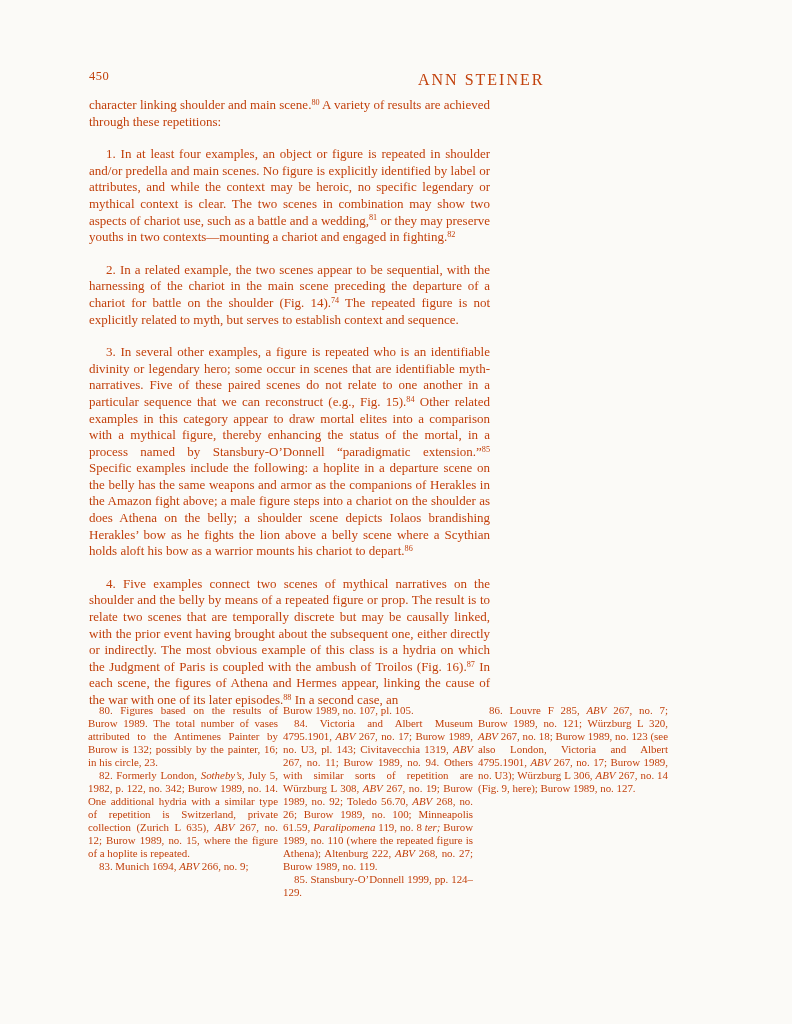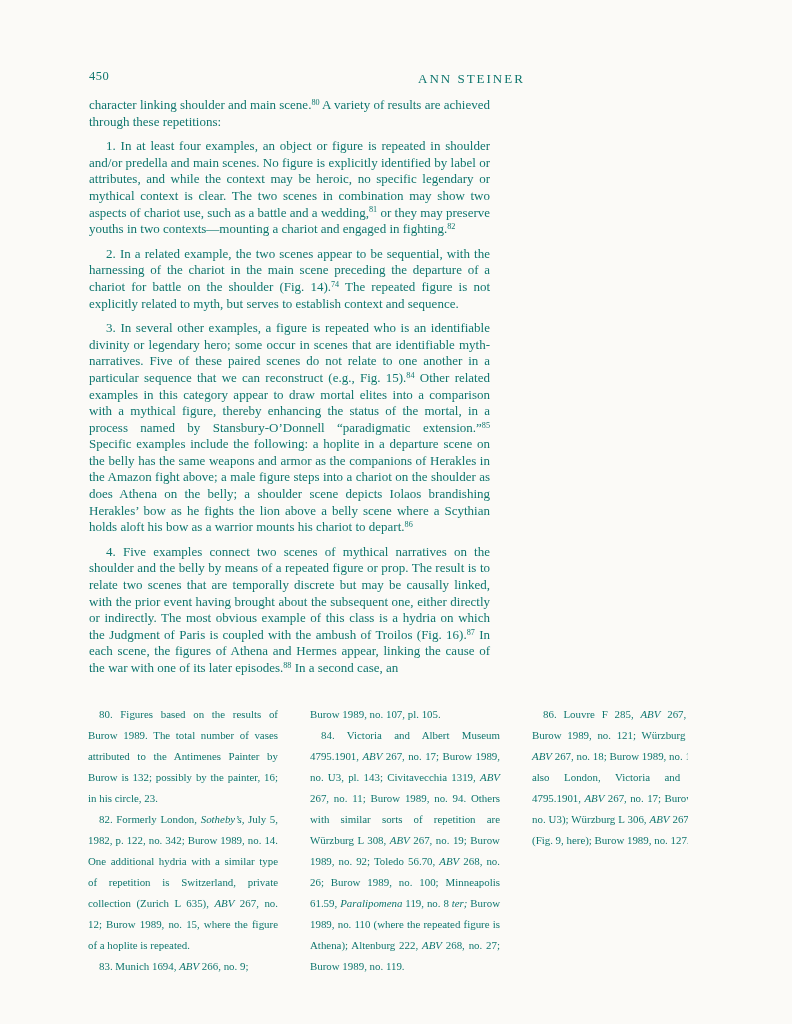--- a/index.html
+++ b/index.html
@@ -6,81 +6,81 @@
     margin: 0;
     padding: 0;
     background: #fbfaf7;
   }
   .page {
     position: relative;
     width: 688px;
     height: 1024px;
     background: #fbfaf7;
     font-family: "Liberation Serif", "DejaVu Serif", serif;
-    color: #0f766e;
+    color: #c2410c;
     overflow: hidden;
   }
   .page-header {
     position: absolute;
     top: 69px;
     left: 0;
     width: 100%;
     height: 18px;
   }
   .pagenum {
     position: absolute;
     left: 89px;
     top: 0;
     font-size: 12.5px;
     letter-spacing: 0.5px;
   }
   .runhead {
     position: absolute;
     left: 418px;
     top: 1.5px;
-    font-size: 13px;
+    font-size: 16px;
     letter-spacing: 2px;
   }
   .body-text {
     position: absolute;
     top: 97px;
     left: 89px;
     width: 401px;
     font-size: 13px;
     line-height: 16.6px;
     text-align: justify;
   }
   .para {
     margin: 0;
     text-indent: 17px;
   }
   .para + .para {
-    margin-top: 8px;
+    margin-top: 16px;
   }
   .para.cont {
     text-indent: 0;
   }
   .sup {
     font-size: 8.2px;
     line-height: 0;
     position: relative;
     top: -4.2px;
   }
   .it {
     font-style: italic;
   }
   .footnotes {
     position: absolute;
     top: 704px;
     left: 88px;
     width: 602px;
     display: flex;
-    gap: 32px;
+    gap: 5px;
     font-size: 10.9px;
-    line-height: 21px;
+    line-height: 13px;
     text-align: justify;
   }
   .fncol {
     flex: 0 0 190px;
     width: 190px;
   }
   .fnote {
     margin: 0;
     text-indent: 11px;
   }
@@ -108,19 +108,20 @@
 
   <div class="footnotes">
     <div class="fncol">
         <p class="fnote"><span>80. Figures based on the results of Burow 1989. The total number of vases attributed to the Antimenes Painter by Burow is 132; possibly by the painter, 16; in his circle, 23.</span></p>
         <p class="fnote"><span>82. Formerly London, </span><span class="it">Sotheby’s,</span><span> July 5, 1982, p. 122, no. 342; Burow 1989, no. 14. One additional hydria with a similar type of repetition is Switzerland, private collection (Zurich L 635), </span><span class="it">ABV</span><span> 267, no. 12; Burow 1989, no. 15, where the figure of a hoplite is repeated.</span></p>
         <p class="fnote"><span>83. Munich 1694, </span><span class="it">ABV</span><span> 266, no. 9;</span></p>
       </div>
     <div class="fncol">
         <p class="fnote cont"><span>Burow 1989, no. 107, pl. 105.</span></p>
         <p class="fnote"><span>84. Victoria and Albert Museum 4795.1901, </span><span class="it">ABV</span><span> 267, no. 17; Burow 1989, no. U3, pl. 143; Civitavecchia 1319, </span><span class="it">ABV</span><span> 267, no. 11; Burow 1989, no. 94. Others with similar sorts of repetition are Würzburg L 308, </span><span class="it">ABV</span><span> 267, no. 19; Burow 1989, no. 92; Toledo 56.70, </span><span class="it">ABV</span><span> 268, no. 26; Burow 1989, no. 100; Minneapolis 61.59, </span><span class="it">Paralipomena</span><span> 119, no. 8 </span><span class="it">ter;</span><span> Burow 1989, no. 110 (where the repeated figure is Athena); Altenburg 222, </span><span class="it">ABV</span><span> 268, no. 27; Burow 1989, no. 119.</span></p>
+        <p class="fnote"><span>85. Stansbury-O’Donnell 1999, pp. 124–129.</span></p>
       </div>
     <div class="fncol">
         <p class="fnote"><span>86. Louvre F 285, </span><span class="it">ABV</span><span> 267, no. 7; Burow 1989, no. 121; Würzburg L 320, </span><span class="it">ABV</span><span> 267, no. 18; Burow 1989, no. 123 (see also London, Victoria and Albert 4795.1901, </span><span class="it">ABV</span><span> 267, no. 17; Burow 1989, no. U3); Würzburg L 306, </span><span class="it">ABV</span><span> 267, no. 14 (Fig. 9, here); Burow 1989, no. 127.</span></p>
       </div>
   </div>
 
 </div>
 
 </body></html>

